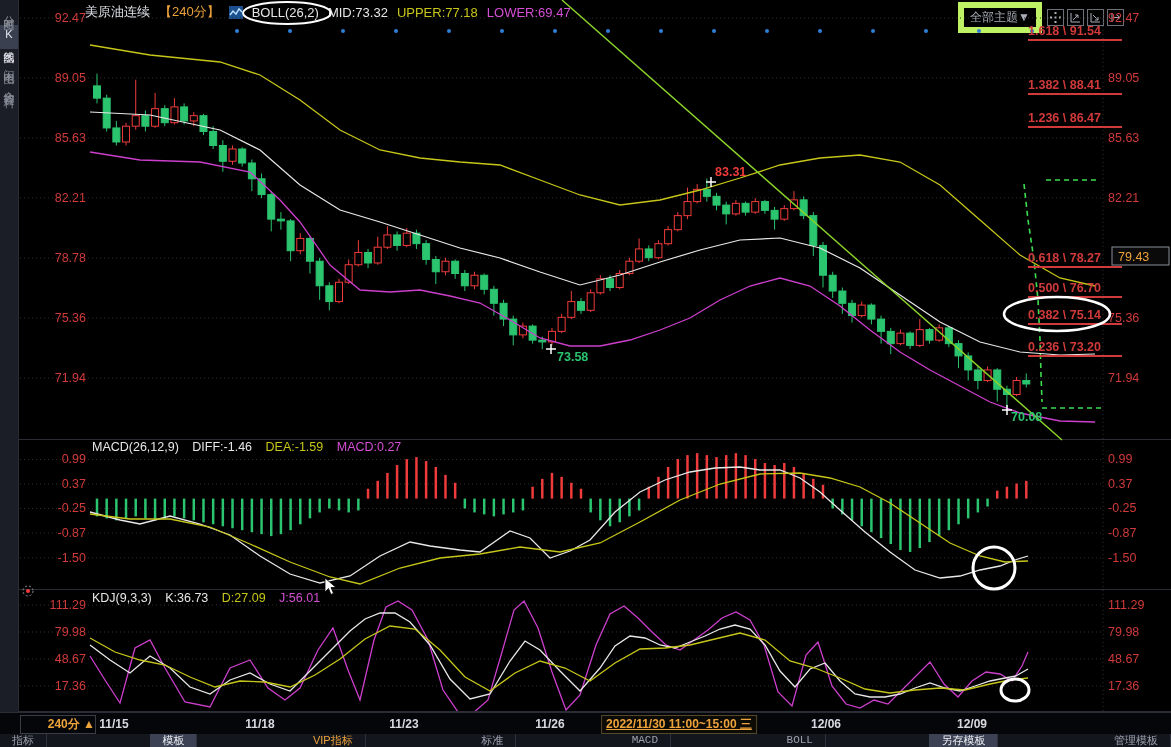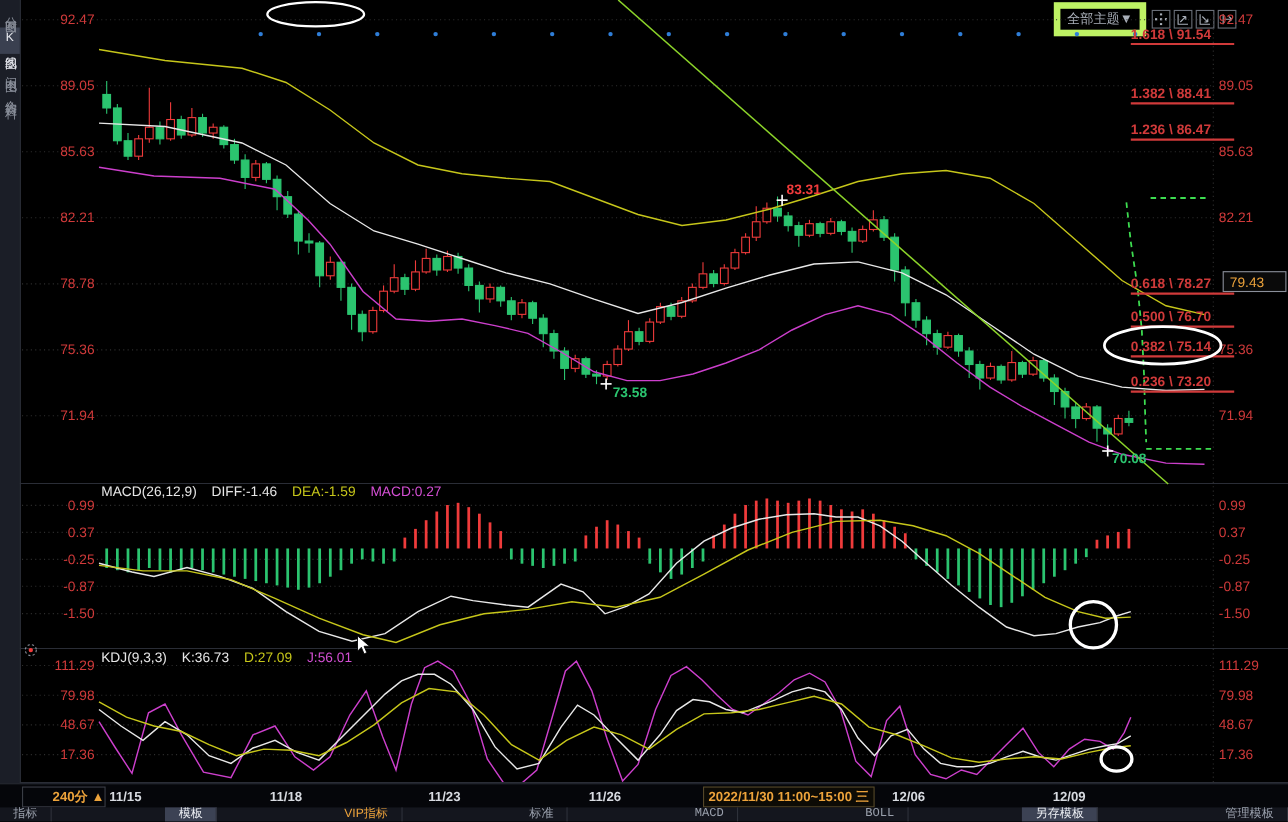--- a/index.html
+++ b/index.html
@@ -53,20 +53,34 @@
 
 <div id="app">
 
   <div class="sidebar">
       <div class="side-item" style="margin-top: 4px;">分时图</div>
       <div class="side-item active">K线图</div>
       <div class="side-item">闪电图</div>
       <div class="side-item">合约资料</div>
     </div>
 
+  <div class="hdr">
+    <span class="h-sym">美原油连续</span>
+    <span class="h-per">【240分】</span>
+    <span class="h-icon">
+      <svg width="14" height="13">
+          <rect x="0" y="0" width="14" height="13" fill="#1c4f8d"></rect>
+          <polyline points="1,9 4,5 7,8 10,3 13,6" stroke="#bfe3ff" stroke-width="1.4" fill="none"></polyline>
+        </svg>
+    </span>
+    <span class="h-boll">BOLL(26,2)</span>
+    <span class="h-mid">MID:73.32</span>
+    <span class="h-upper">UPPER:77.18</span>
+    <span class="h-lower">LOWER:69.47</span>
+  </div>
 
   <div class="hdr-right">
     <span class="theme-btn">全部主题▼</span>
     <span class="mini-btn">
       <svg width="11" height="11">
           <g fill="#aab0ba">
             <rect x="4.5" y="0" width="2" height="2"></rect>
             <rect x="4.5" y="9" width="2" height="2"></rect>
             <rect x="0" y="4.5" width="2" height="2"></rect>
             <rect x="9" y="4.5" width="2" height="2"></rect>
@@ -519,21 +533,21 @@
       <circle cx="28" cy="591" r="2" fill="#f03b3b"></circle>
       <path d="M325,578 l0,14 3.5,-3.5 2.5,6 2.5,-1.2 -2.5,-5.8 5,0 z" fill="#fff" stroke="#000" stroke-width="0.8"></path>
     </svg>
 
   <div class="time-row">
     <div class="period-cell">240分 ▲</div>
   <span class="date-lbl" style="left: 114px;">11/15</span>
       <span class="date-lbl" style="left: 260px;">11/18</span>
       <span class="date-lbl" style="left: 404px;">11/23</span>
       <span class="date-lbl" style="left: 550px;">11/26</span>
-      <span class="date-lbl hl" style="left: 717px;">2022/11/30 11:00~15:00 三</span>
+      <span class="date-lbl hl" style="left: 679px; text-decoration: underline;">2022/11/30 11:00~15:00 三</span>
       <span class="date-lbl" style="left: 826px; text-align: center;">12/06</span>
       <span class="date-lbl" style="left: 972px;">12/09</span>
     </div>
 
   <div class="toolbar">
       <span class="tab">指标</span>
       <span class="tab active">模板</span>
       <span class="tab vip">VIP指标</span>
       <span class="tab">标准</span>
       <span class="tab mono">MACD</span>

